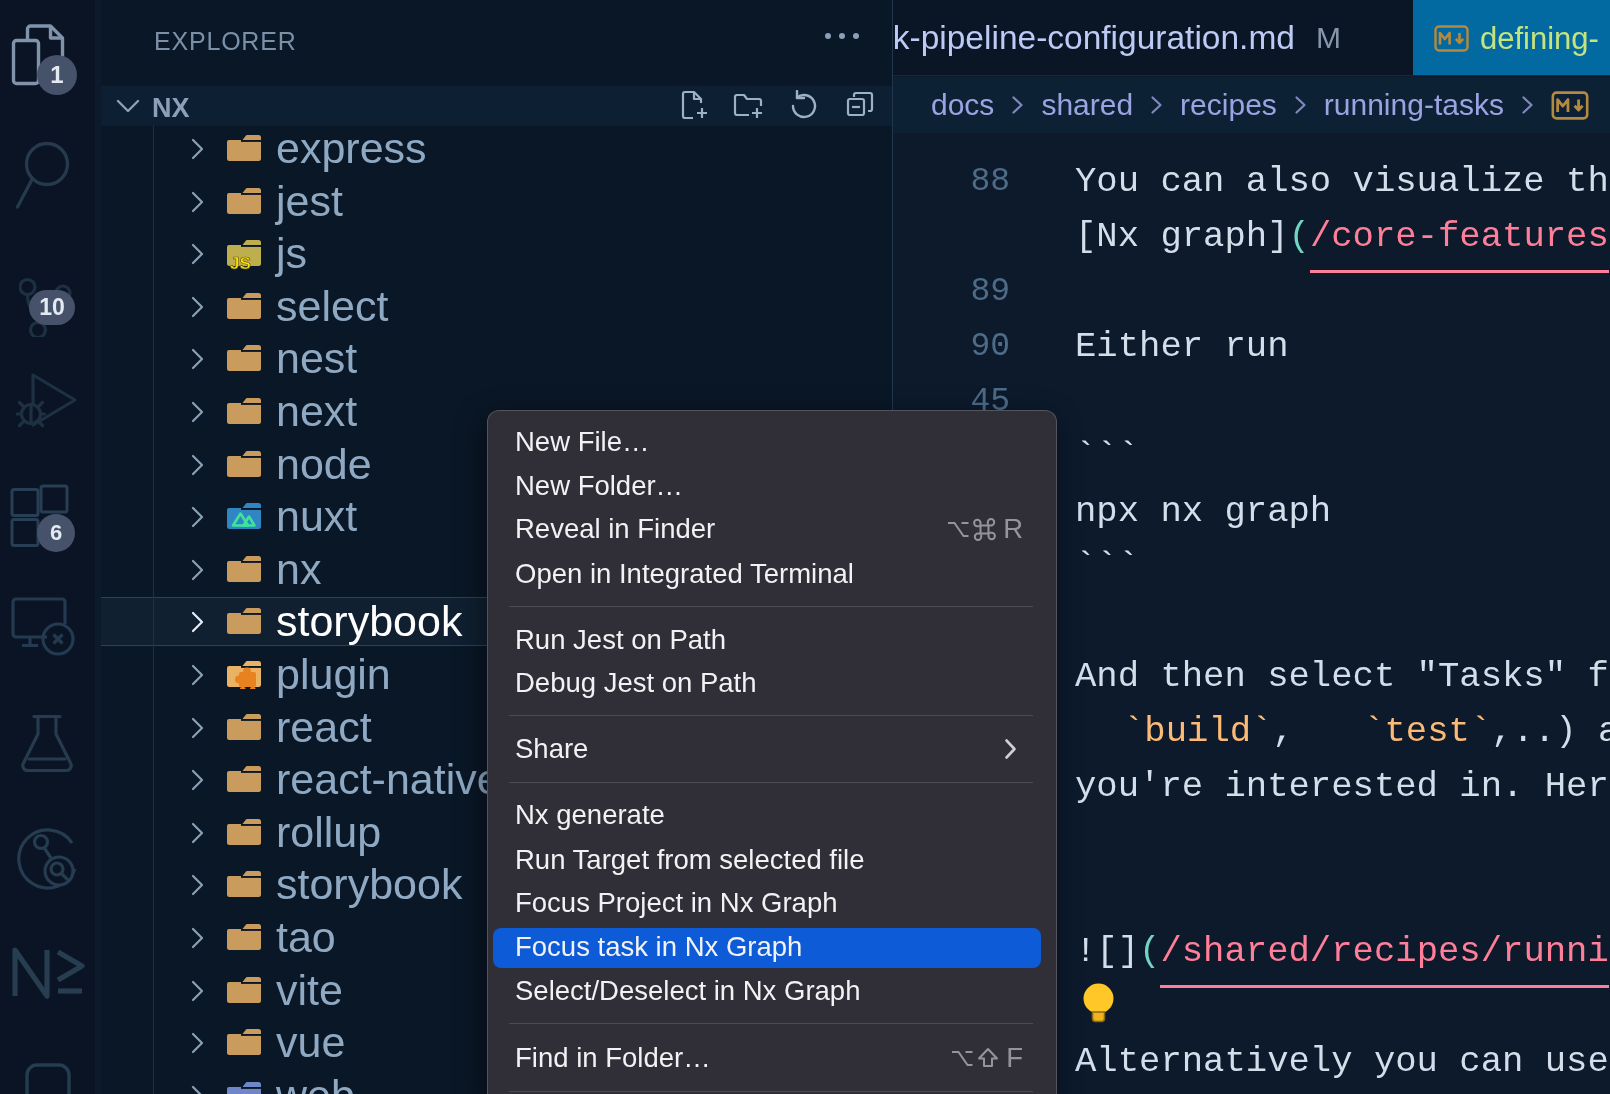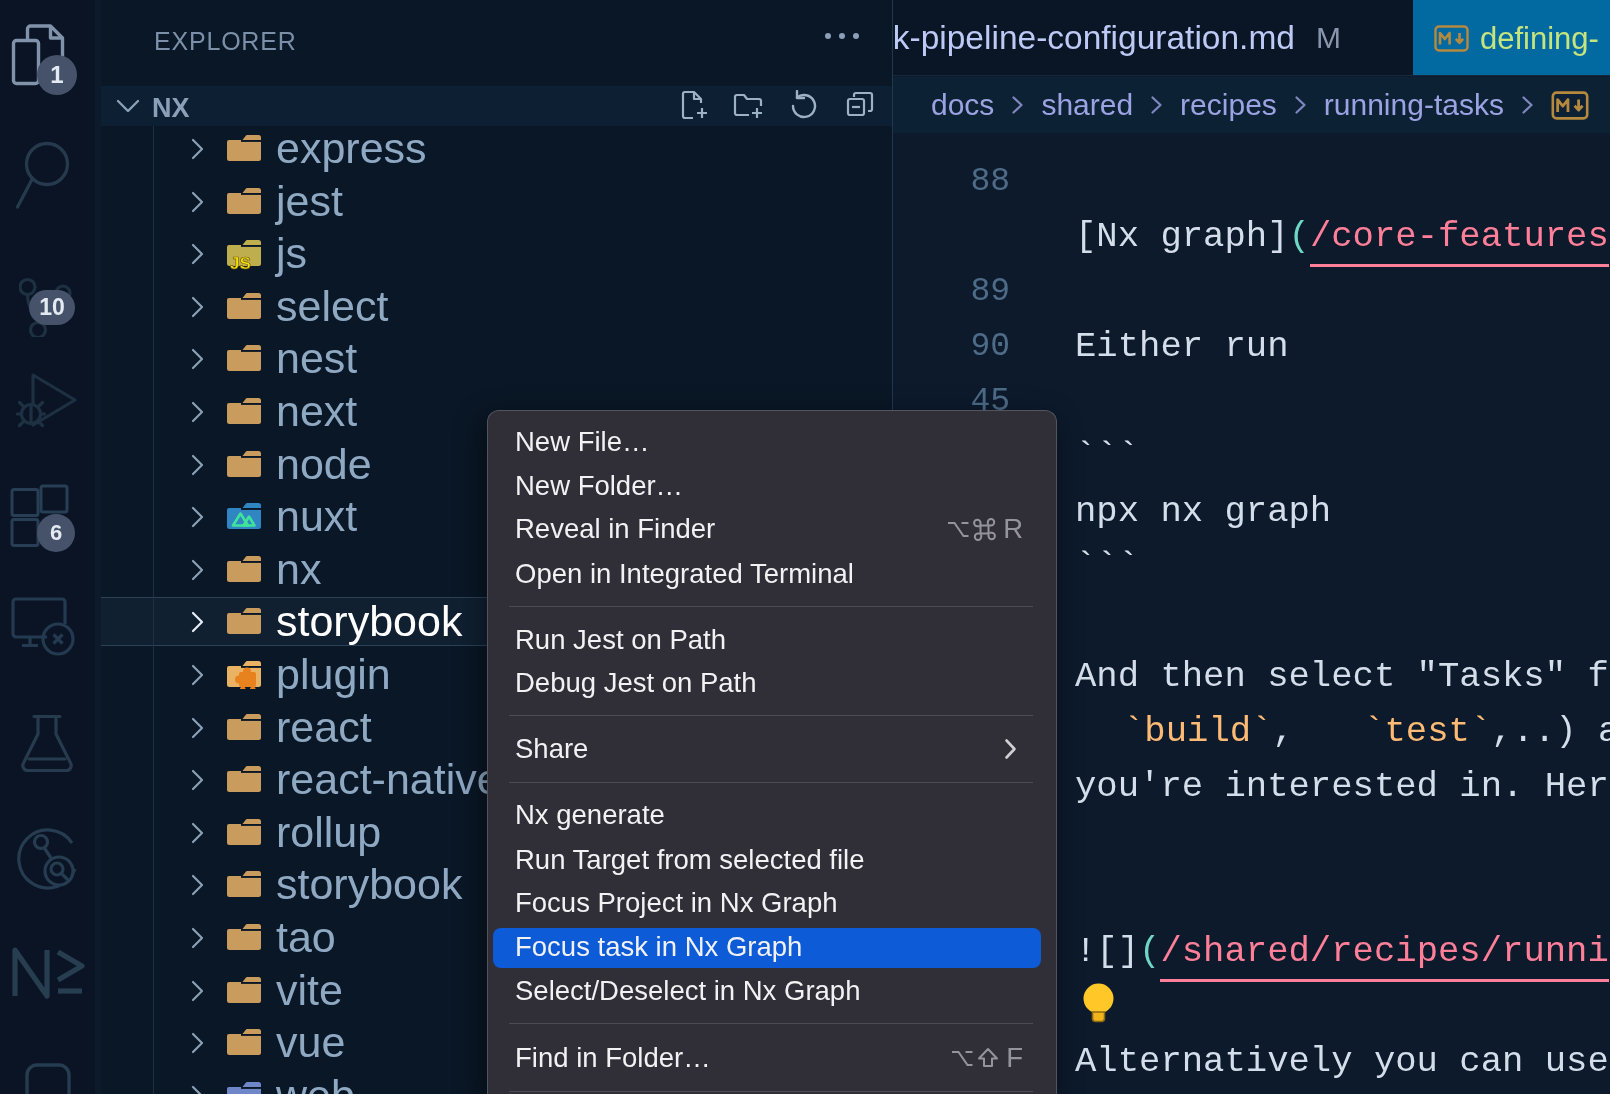--- a/index.html
+++ b/index.html
@@ -36,21 +36,21 @@
   #crumbs { left:0; top:77px; width:718px; height:56px; background:#0d2134; font-size:30px; color:#9ba3e2;text-align:right; }
 
   #code { left:0; top:136px; width:717px; height:961px; font-family:"Liberation Mono", monospace;
           font-size:35.6px; color:#d4deea; }
   .cl { position:absolute; left:182px; height:55px; line-height:55px; white-space:pre; }
   .ln { position:absolute; width:117px; text-align:right; height:55px; line-height:55px;
         color:#4e6b87; font-size:33px; }
   .teal { color:#6fd6c3; }
   .pink { color:#ff7f99; }
   .lime { color:#fdba74;margin-left:48px; }
-  .ul { border-bottom:3px solid #ff7f99; padding-bottom:7px; }
+  .ul { border-bottom:3px solid #ff7f99; padding-bottom:13px; }
 
   
   #menu { left:487px; top:410px; width:570px; height:690px; background:#302f37;
           border-radius:12px 12px 0 0; border:1px solid #54545c; border-bottom:none;
           box-shadow:-4px 8px 30px rgba(0,0,0,.45); }
   .mi { position:absolute; left:27px; width:516px; height:44px; line-height:44px;
         font-size:27.5px; color:#f2f2f4; white-space:nowrap; }
   .ms { position:absolute; left:21px; width:524px; height:1px; background:#4b4b53; }
   .sc { position:absolute; right:8px; top:0; color:#94949c; }
   #hl { position:absolute; left:5px; top:517px; width:548px; height:40px; background:#0d5bd7; border-radius:8px; }
@@ -429,20 +429,21 @@
         </svg>
         <svg width="38" height="29" viewBox="0 0 35 27">
           <rect x="1.5" y="1.5" width="32" height="24" rx="3.5" fill="none" stroke="#b5893e" stroke-width="2.4"></rect>
           <path d="M6,19.5 V8 l4.8,6 4.8,-6 V19.5" fill="none" stroke="#b5893e" stroke-width="2.6" stroke-linejoin="round"></path>
           <path d="M25.5,8 v9 M21.8,13.8 l3.7,4 3.7,-4" fill="none" stroke="#b5893e" stroke-width="2.6" stroke-linejoin="round"></path>
         </svg>
       </div>
     </div>
     <div class="abs" id="code">
       <div class="ln" style="top:17.5px">88</div>
+      <div class="cl" style="top:17.5px">You can also visualize th</div>
       <div class="cl" style="top:72.5px">[Nx graph]<span class="teal">(</span><span class="pink ul">/core-features</span></div>
       <div class="ln" style="top:127.5px">89</div>
       <div class="ln" style="top:182.5px">90</div>
       <div class="cl" style="top:182.5px">Either run</div>
       <div class="ln" style="top:237.5px">45</div>
       <div class="cl" style="top:292.5px">```</div>
       <div class="cl" style="top:347.5px">npx nx graph</div>
       <div class="cl" style="top:402.5px">```</div>
       <div class="cl" style="top:512.5px">And then select "Tasks" f</div>
       <div class="cl" style="top:567.5px"><span class="lime">`build`</span>, <span class="lime">`test`</span>,..) and e</div>

